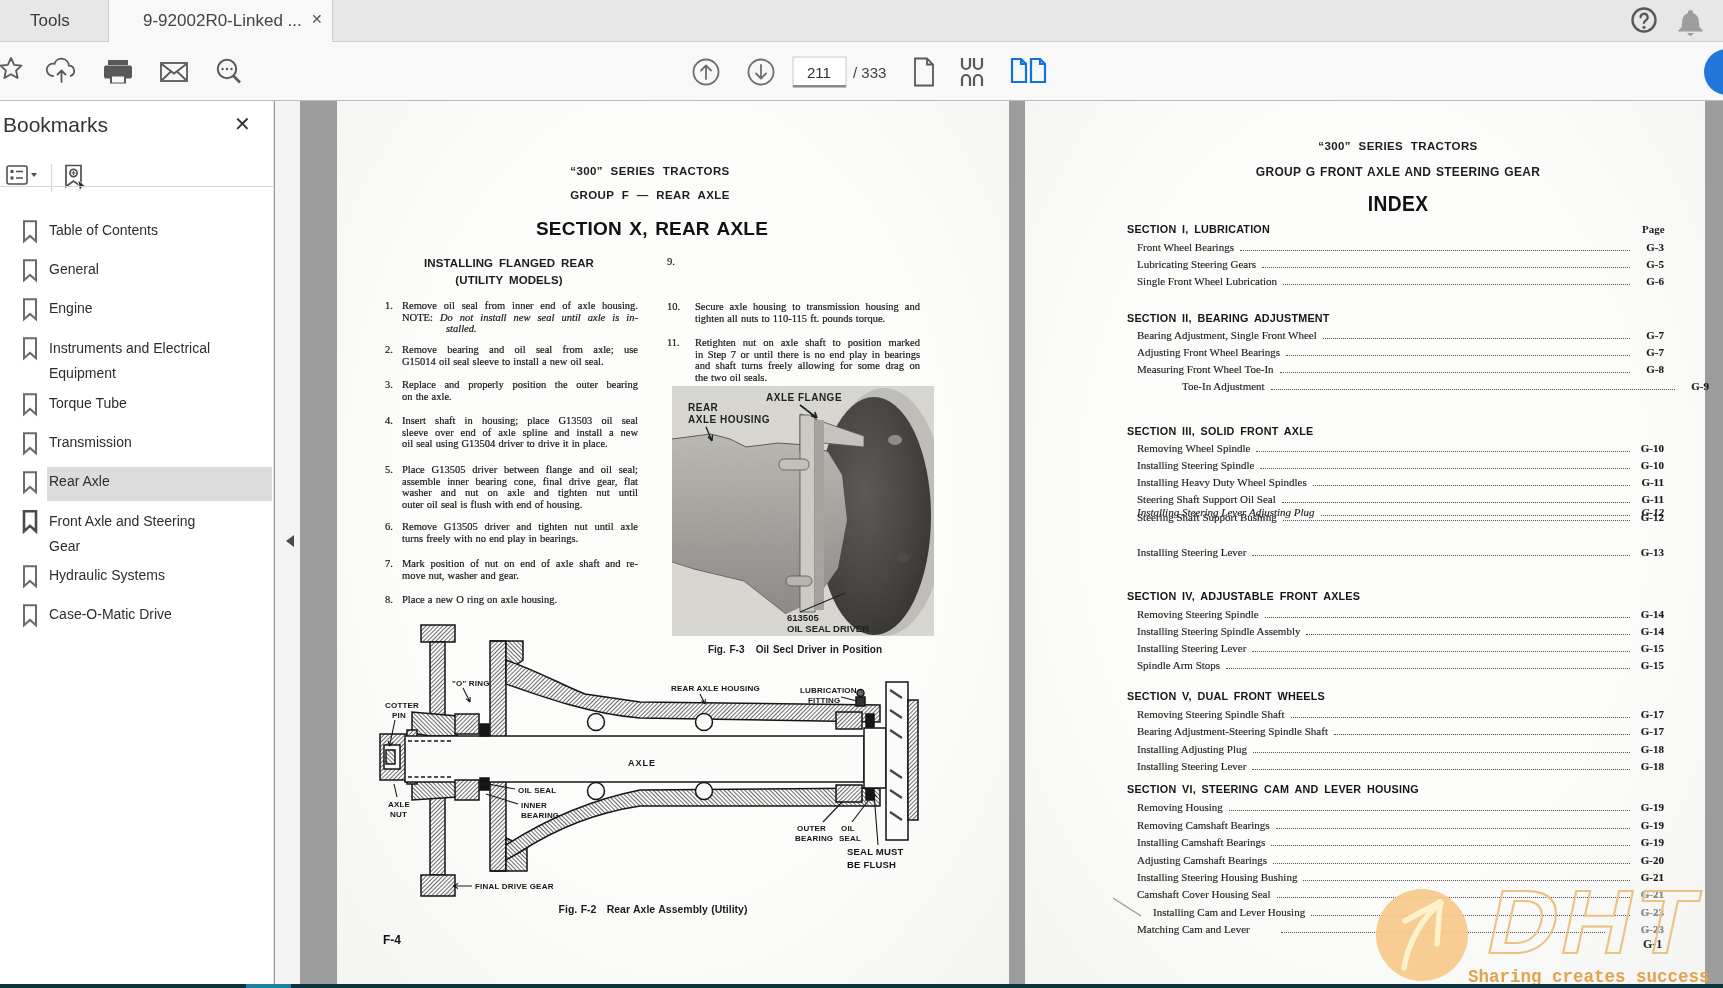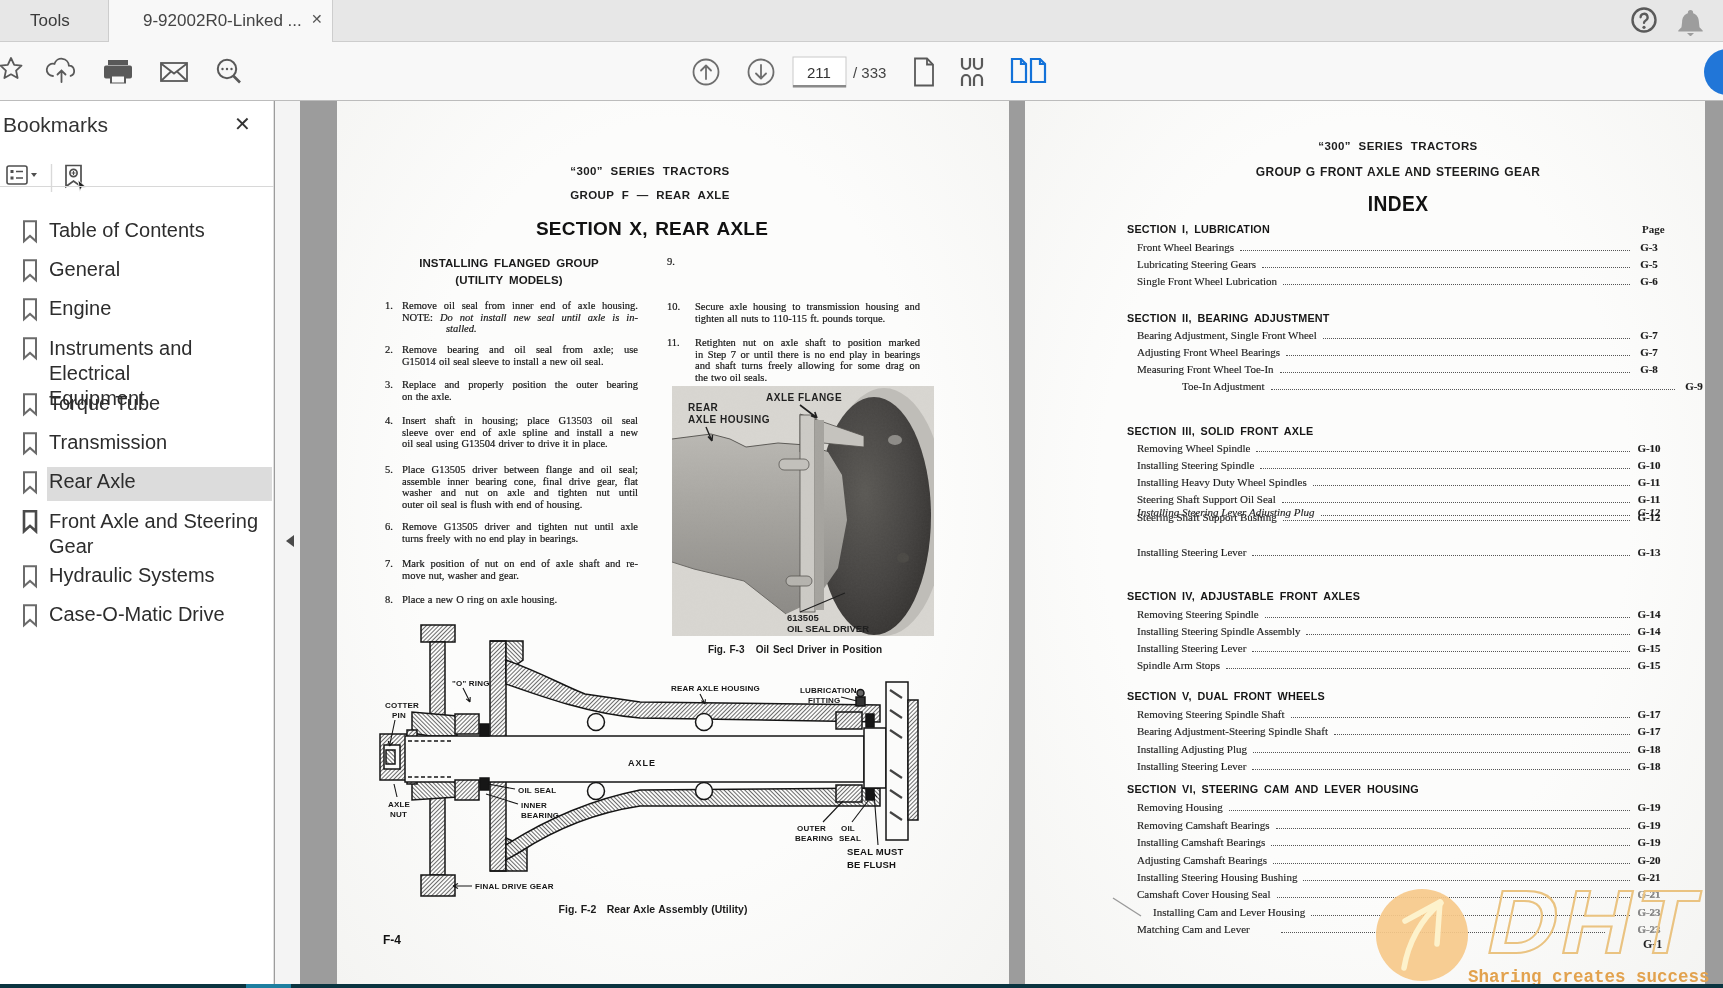--- a/index.html
+++ b/index.html
@@ -14,40 +14,40 @@
 #gutter { position:absolute; left:275px; top:101px; width:25px; height:884px; background:#f4f4f4; }
 #canvas { position:absolute; left:300px; top:101px; width:1423px; height:884px; background:#9c9c9c; }
 #pageL { position:absolute; left:337px; top:101px; width:672px; height:884px; background:#fbfbfa; background-image:radial-gradient(ellipse at 50% 45%, #fcfcfb 55%, #f4f4f2 100%); }
 #pageR { position:absolute; left:1025px; top:101px; width:680px; height:884px; background:#fbfbfa; background-image:radial-gradient(ellipse at 50% 45%, #fcfcfb 55%, #f4f4f2 100%); }
 #bottombar { position:absolute; left:0; top:984px; width:1723px; height:4px; background:#0a3440; }
 #bottombar .seg { position:absolute; left:246px; top:0; width:45px; height:4px; background:#1d7fa0; }
 .tabtxt { position:absolute; top:11px; font-size:17px; color:#3b3b3b; }
 
 .bmhdr { position:absolute; left:3px; top:113px; font-size:21px; color:#333; }
 .bmx { position:absolute; left:234px; top:112px; font-size:20px; color:#333; }
-.bmitem { position:absolute; left:49px; font-size:20px; color:#2d2d2d; line-height:25px; width:215px; }
+.bmitem { position:absolute; left:49px; font-size:14px; color:#2d2d2d; line-height:25px; width:215px; }
 .bmicon { position:absolute; left:22px; }
 .hl { position:absolute; left:47px; top:467px; width:225px; height:34px; background:#dcdcdc; }
 
 .ph1 { position:absolute; font-weight:bold; font-size:11.5px; color:#1d1d1d; letter-spacing:0.4px; word-spacing:4px; white-space:nowrap; transform:translateX(-50%); }
 .ptitle { position:absolute; font-weight:bold; font-size:19px; color:#111; letter-spacing:0.2px; word-spacing:2px; white-space:nowrap; transform:translateX(-50%); }
 
 .colhead { position:absolute; font-weight:bold; font-size:11.5px; color:#1b1b1b; letter-spacing:0.1px; word-spacing:2.5px; white-space:nowrap; transform:translateX(-50%); }
 .step { position:absolute; width:253px; font-family:"Liberation Serif", serif; font-size:10.5px; line-height:11.5px; color:#121212; -webkit-text-stroke:0.2px #222; }
 .step .no { position:absolute; left:0; top:0; }
 .step .tx { margin-left:28px; }
 
 .stepL .tx { margin-left:17px; }
 .jl { text-align:justify; text-align-last:justify; word-spacing:0.5px; }
 .ll { text-align:left; word-spacing:0.5px; }
 .cap { position:absolute; font-weight:bold; font-size:10px; color:#1b1b1b; white-space:nowrap; transform:translateX(-50%); word-spacing:1px; }
 
 .idxrow { position:absolute; left:112px; width:527px; display:flex; align-items:baseline; font-family:"Liberation Serif", serif; font-size:11px; color:#1a1a1a; -webkit-text-stroke:0.15px #333; white-space:nowrap; }
 .idxrow .dots { flex:1; border-bottom:1.6px dotted #555; margin:0 4px 2px 6px; min-width:10px; }
-.idxrow .pg { font-weight:bold; min-width:30px; text-align:center; font-size:11px; }
+.idxrow .pg { font-weight:bold; min-width:30px; text-align:right; font-size:11px; }
 .sech { position:absolute; left:102px; font-weight:bold; font-size:10.8px; color:#161616; letter-spacing:0.2px; word-spacing:2.5px; white-space:nowrap; }
 </style></head>
 <body>
 
 <div id="tabbar"></div>
 <div id="toolbar"></div>
 <div id="activetab"></div>
 <div class="tabtxt" style="left:30px;">Tools</div>
 <div class="tabtxt" style="left:143px; color:#444;">9-92002R0-Linked ...</div>
 <div class="tabtxt" style="left:311px; top:11px; font-size:14px; color:#555;">✕</div>
@@ -177,21 +177,21 @@
 <svg class="abs" style="left:284px; top:534px;" width="12" height="14" viewBox="0 0 12 14">
     <path d="M10 1 L2 7 L10 13 z" fill="#4a4a4a"></path>
   </svg>
 <div id="canvas"></div>
 <div id="pageL"></div>
 <div id="pageR"></div>
 <div class="abs" style="left:337px; top:101px; width:672px; height:884px;">
 <div class="ph1" style="left:313px; top:64px;">“300”  SERIES  TRACTORS</div>
 <div class="ph1" style="left:313px; top:88px;">GROUP  F  —  REAR  AXLE</div>
 <div class="ptitle" style="left:315px; top:117px;">SECTION  X,  REAR  AXLE</div>
-<div class="colhead" style="left:172px; top:156px;">INSTALLING  FLANGED  GROUP</div>
+<div class="colhead" style="left:172px; top:156px;">INSTALLING  FLANGED  REAR</div>
 <div class="colhead" style="left:172px; top:173px;">(UTILITY  MODELS)</div>
 <div class="step stepL" style="left:48px; top:199px;">
       <span class="no">1.</span>
       <div class="tx">
         <div class="jl">Remove oil seal from inner end of axle housing.</div>
         <div class="jl">NOTE: <i>Do not install new seal until axle is in-</i></div>
         <div class="ll" style="margin-left:44px;"><i>stalled.</i></div>
       </div>
     </div>
 <div class="step stepL" style="left:48px; top:243px;">

